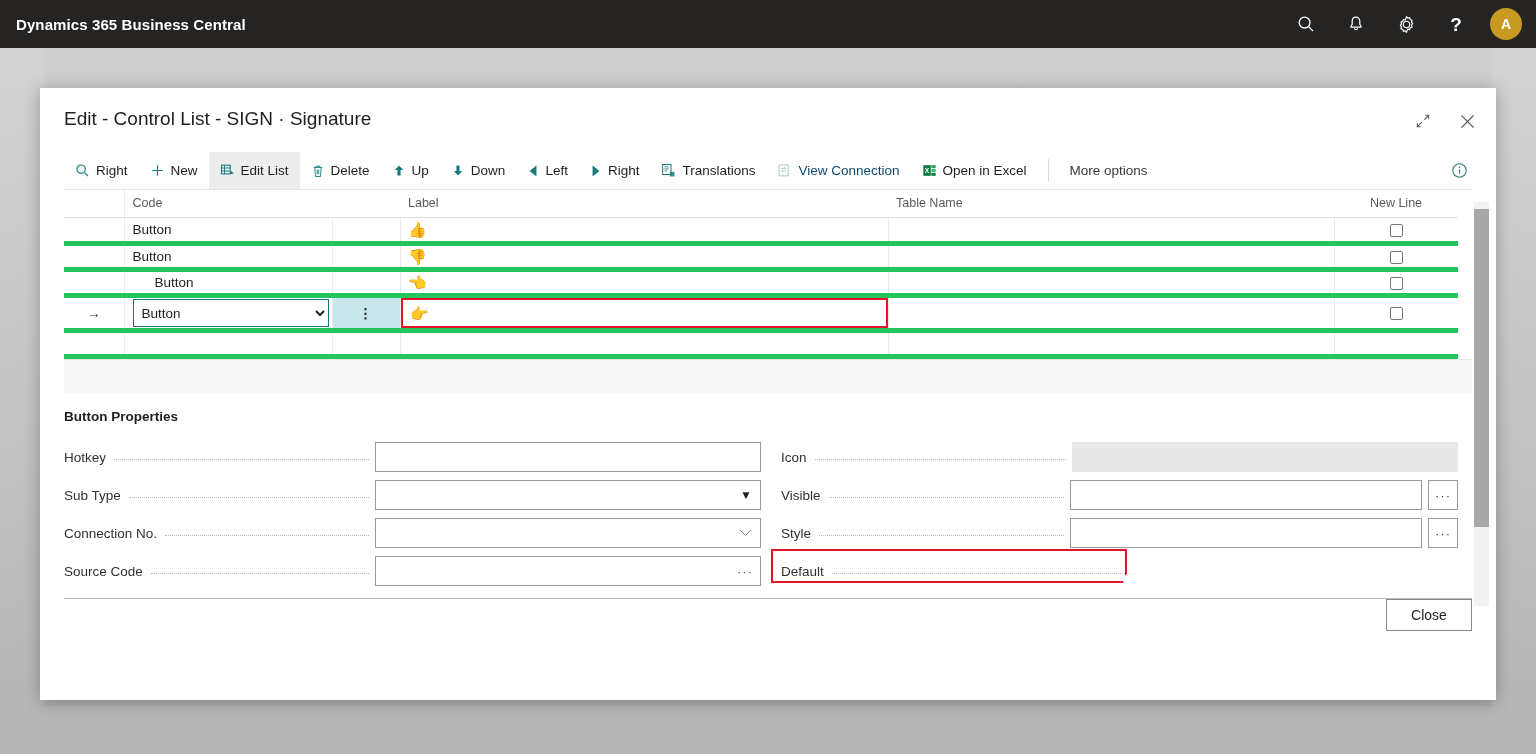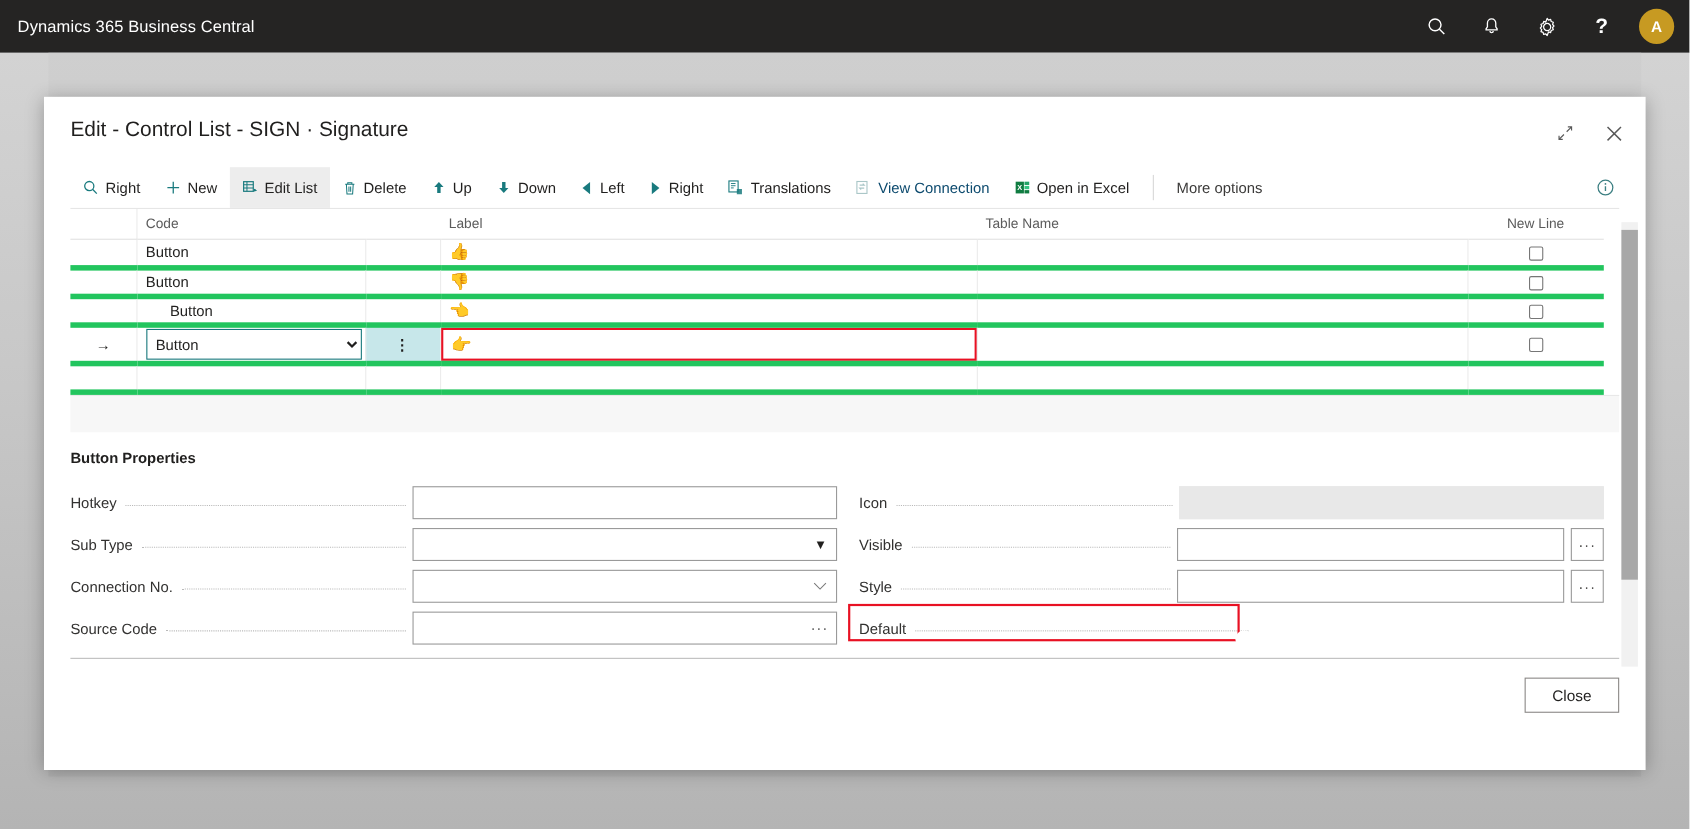--- a/index.html
+++ b/index.html
@@ -12,21 +12,21 @@
   }
 
   
   #app { position: relative; width: 1536px; height: 754px; background:#ffffff; }
 
   .topbar {
     position:absolute; left:0; top:0; width:1536px; height:48px;
     background:#252423; display:flex; align-items:center;
   }
   .topbar-title {
-    color:#ffffff; font-size:15px; font-weight:normal; margin-left:16px;
+    color:#ffffff; font-size:15px; font-weight:bold; margin-left:16px;
     letter-spacing:.1px; white-space:nowrap;
   }
   .topbar-right {
     margin-left:auto; display:flex; align-items:center; gap:0px; padding-right:14px;
   }
   .topbar-icon {
     width:50px; height:48px; display:flex; align-items:center; justify-content:center;
     color:#ffffff;
   }
   .avatar {
@@ -201,21 +201,21 @@
   }
   .toggle {
     width:40px; height:20px; border-radius:10px; background:#0f7a80; position:relative;
   }
   .toggle .knob {
     position:absolute; right:2px; top:2px; width:16px; height:16px;
     border-radius:50%; background:#ffffff;
   }
   .sep-line { margin:0 24px; border-top:1px solid #bdbdbd; margin-top:8px; }
   .footer {
-    margin:0 24px; height:66px; display:flex; align-items:center; justify-content:flex-end;
+    margin:0 24px; height:66px; display:flex; justify-content:flex-end;
   }
   .close-btn {
     width:86px; height:32px; border:1px solid #8a8886; background:#ffffff;
     font-size:14px; font-family:"Liberation Sans", sans-serif; color:#201f1e;
     display:flex; align-items:center; justify-content:center;
   }
 </style>
 </head>
 <body>
 

